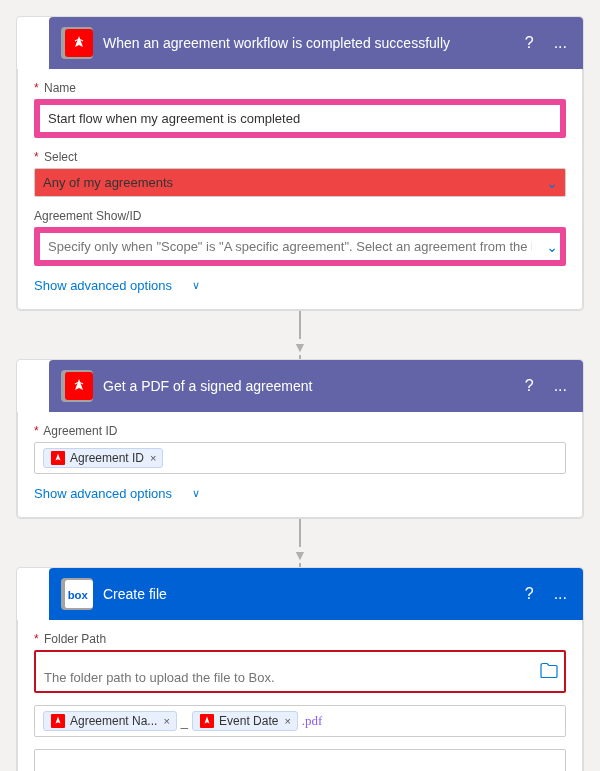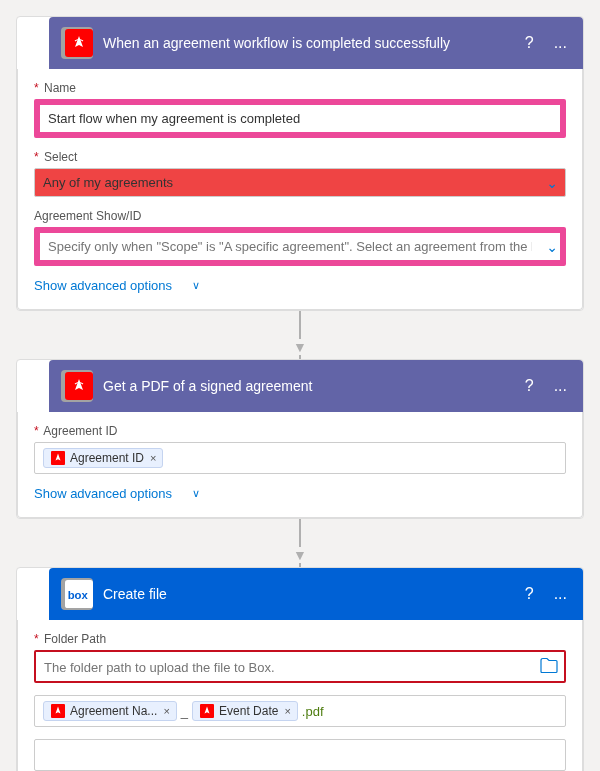--- a/index.html
+++ b/index.html
@@ -230,21 +230,21 @@
       right: 8px;
       top: 50%;
       transform: translateY(-50%);
       color: #0078d4;
       font-size: 15px;
     }
 
     .folder-field-input {
       border: 2px solid #c50f1f;
       border-radius: 2px;
-      padding: 8px 32px 6px 8px;
+      padding: 18px 32px 6px 8px;
       font-size: 13px;
       width: 100%;
       outline: none;
       background: #fff;
     }
 
     
     .adobe-icon {
       width: 28px;
       height: 28px;
@@ -419,21 +419,21 @@
         <span class="tag">
           <span class="tag-icon">
             <svg width="14" height="14" viewBox="0 0 14 14" xmlns="http://www.w3.org/2000/svg">
               <rect width="14" height="14" rx="1" fill="#ff0000"></rect>
               <path d="M7 2.5 L9.5 9.5 L7 8.2 L4.5 9.5 Z" fill="white"></path>
             </svg>
           </span>
           <span>Event Date</span>
           <span class="tag-close">×</span>
         </span>
-        <span style="color:#4d7c0f; font-size:13px;">.pdf</span>
+        <span style="color:#8b5cf6; font-size:13px;font-family:Liberation Serif, serif;">.pdf</span>
       </div>
     </div>
 
     <div class="field-group">
       <div class="tag-input">
         
       </div>
     </div>
   </div>
 </div>

